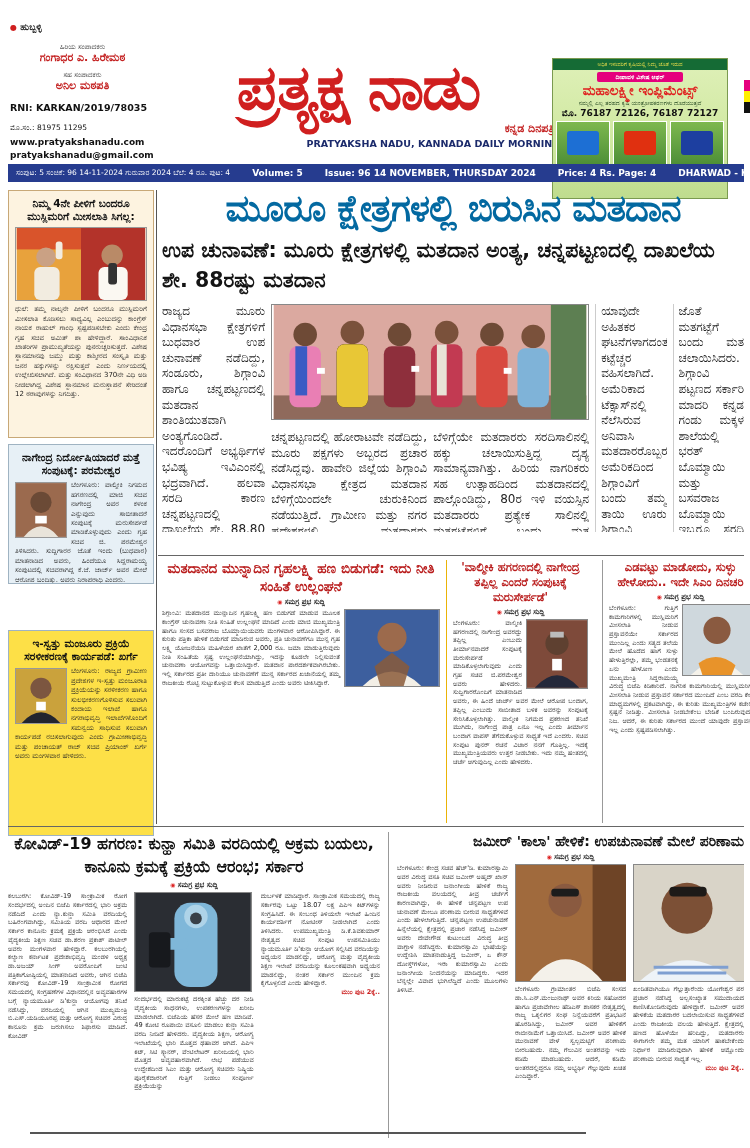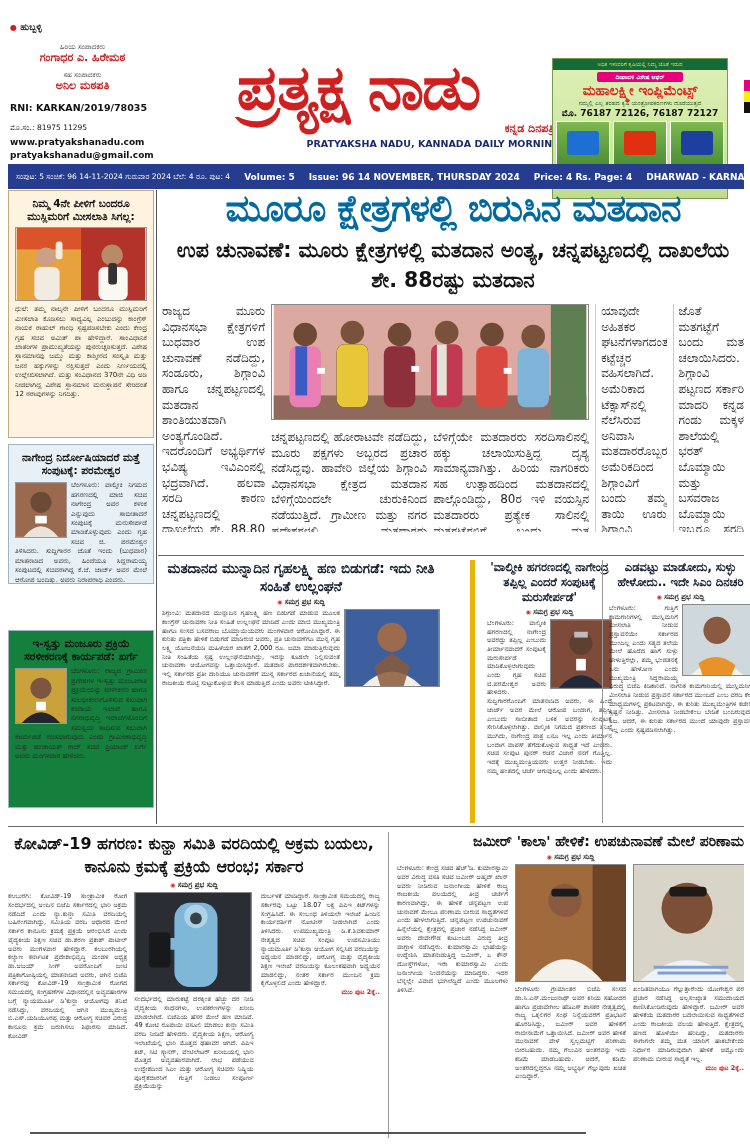--- a/index.html
+++ b/index.html
@@ -41,58 +41,58 @@
   .imp { position:absolute; left:10px; top:9px; width:32px; height:24px; border-radius:3px; }
   .imp.blue { background:#1d6fd4; }
   .imp.red { background:#e03010; }
   .imp.navy { background:#1d3fa0; }
   .ad-bottom { background:#156b35; color:#ffe94d; font-size:5px; text-align:center; padding:2px 1px; margin-top:1px; }
 
   .regmarks { position:absolute; right:0; top:80px; width:6px; }
   .regmarks div { width:6px; height:11px; }
 
   
-  .issue-bar { position:absolute; left:8px; top:164px; width:736px; height:25px; background:#263c8f;
-    color:#fff; display:flex; align-items:center; font-size:8px; padding:0 8px; gap:14px; white-space:nowrap; overflow:hidden; }
+  .issue-bar { position:absolute; left:8px; top:164px; width:736px; height:18px; background:#263c8f;
+    color:#fff; display:flex; align-items:center; font-size:8px; padding:0 8px; gap:22px; white-space:nowrap; overflow:hidden; }
   .issue-bar .kn { font-size:7.5px; }
   .issue-bar b { font-size:9px; }
 
   
   .sb-box { position:absolute; left:8px; width:146px; padding:6px 6px; overflow:hidden; }
   .sb1 { top:190px; height:248px; background:#fdf3e0; border:1px solid #c8a877; }
   .sb2 { top:444px; height:140px; background:#e7f0f6; border:1px solid #9fb3c2; }
-  .sb3 { top:630px; height:178px; background:#15803d; border:1px solid #9fb3c2; }
+  .sb3 { top:630px; height:206px; background:#fde047; border:1px solid #9fb3c2; }
   .sb-head { font-weight:bold; font-size:10.5px; color:#101010; text-align:center; line-height:1.25; margin-bottom:4px; }
   .sb-body { font-size:7px; color:#222; text-align:justify; line-height:1.35; }
   .sb-photo { width:132px; height:74px; margin:2px auto 4px; border:1px solid #999; display:block; }
   .sb-thumb { float:left; width:52px; height:56px; margin:1px 4px 1px 0; border:1px solid #999; }
 
   .vrule-main { position:absolute; left:156px; top:190px; width:1px; height:634px; background:#555; }
 
   
   .lead { position:absolute; left:162px; top:188px; width:582px; height:365px; overflow:hidden; }
   .lead-head { color:#0369a1; font-weight:bold; font-size:37px; text-align:center; line-height:1.15; letter-spacing:-1px; }
-  .lead-sub { color:#141414; font-weight:bold; font-size:20.5px; text-align:center; line-height:1.5; margin-top:4px; }
+  .lead-sub { color:#141414; font-weight:bold; font-size:20.5px; line-height:1.5; margin-top:4px; }
   .lead-body { display:flex; margin-top:8px; gap:6px; height:228px; overflow:hidden; }
   .lcol { font-size:12px; color:#222; text-align:justify; line-height:1.3; overflow:hidden; }
   .lcol1 { width:104px; }
   .lead-center { width:318px; }
   .lead-photo { width:318px; height:116px; border:1px solid #888; display:block; }
   .lead-sub2 { display:flex; gap:6px; margin-top:10px; height:106px; overflow:hidden; }
   .lead-sub2 .lcol { width:156px; }
   .lcol3,.lcol4 { width:72px; border-left:1px solid #ccc; padding-left:5px; }
 
   .hr-1 { position:absolute; left:158px; top:555px; width:586px; height:1px; background:#666; }
 
   
   .mid { position:absolute; top:560px; height:263px; overflow:hidden; }
   .midA { left:162px; width:278px; }
-  .midB { left:446px; width:142px; border-left:5px solid #eab308; padding-left:12px;margin-left:24px; }
+  .midB { left:446px; width:142px; border-left:1px solid #eab308; padding-left:6px; }
   .midC { left:594px; width:150px; border-left:1px solid #999; padding-left:6px;margin-left:8px; }
-  .mid-head { font-weight:bold; color:#0f172a; text-align:center; line-height:1.3; }
+  .mid-head { font-weight:bold; color:#b91c1c; text-align:center; line-height:1.3; }
   .midA .mid-head { font-size:13.5px; }
   .midB .mid-head,.midC .mid-head { font-size:11.5px; }
   .byline { text-align:center; font-size:7px; font-weight:bold; color:#222; margin:3px 0; }
   .byline .mark { color:#d22; font-size:6px; }
   .mid-body { font-size:6.6px; color:#222; text-align:justify; line-height:1.32; overflow:hidden; }
   .midA .mid-body { height:205px; }
   .midB .mid-body,.midC .mid-body { height:200px; }
   .ph-float { float:right; border:1px solid #888; margin:0 0 3px 4px; }
 
   .hr-2 { position:absolute; left:8px; top:826px; width:736px; height:1px; background:#666; }

